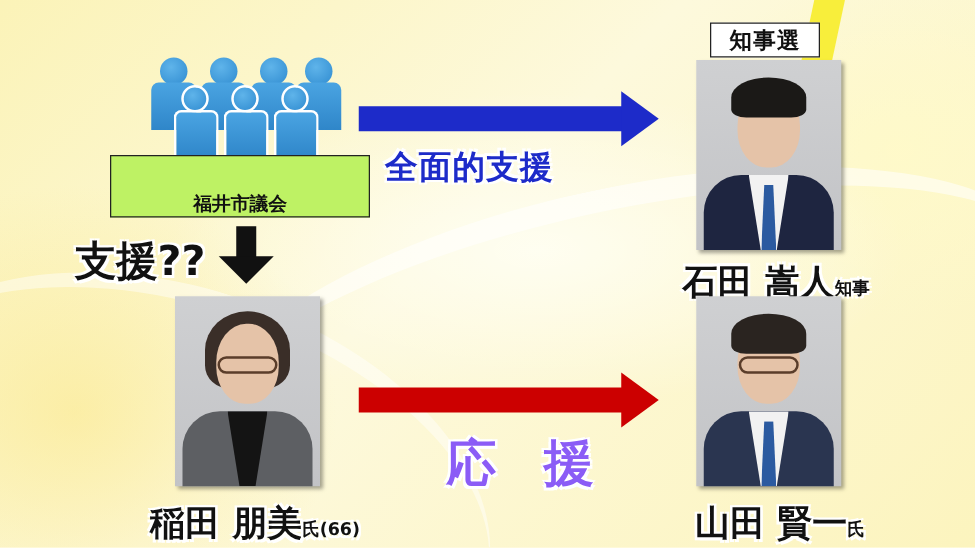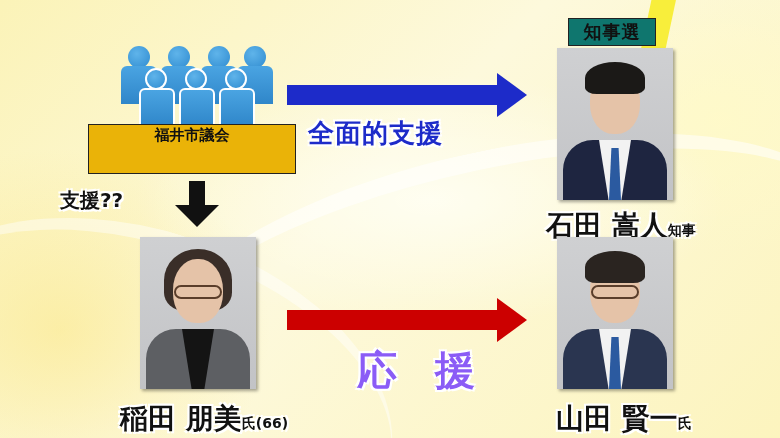--- a/index.html
+++ b/index.html
@@ -42,22 +42,22 @@
     .person .body {
       position: absolute; top: 20px; width: 36px; height: 38px;
       background: linear-gradient(180deg, #4aa4e2, #2f86c9);
       border-radius: 6px 6px 0 0;
     }
     .person.front .head { border: 2px solid #fff; }
     .person.front .body { border: 2px solid #fff; border-bottom: none; }
 
     .council-box {
       position: absolute; left: 88px; top: 124px; width: 208px; height: 50px;
-      background: #eab308; border: 1.5px solid #222;
-      display: flex; flex-direction: column; align-items: center; justify-content: space-between;
+      background: #bef264; border: 1.5px solid #222;
+      display: flex; flex-direction: column; align-items: center; justify-content: flex-end;
       font-size: 15px; line-height: 20px; color: #111; font-weight: bold;
     }
 
     .arrow-h { position: absolute; }
     .arrow-h .shaft { position: absolute; left: 0; }
     .arrow-h .head {
       position: absolute; width: 0; height: 0;
       border-top: 22px solid transparent; border-bottom: 22px solid transparent;
     }
     .arrow-blue { left: 287px; top: 73px; width: 240px; height: 44px; }
@@ -75,34 +75,34 @@
       text-align: right;
     }
     .label-cheer {
       position: absolute; left: 357px; top: 343px;
       font-size: 40px; font-weight: bold; color: #8b5cf6;
       text-shadow: 2px 2px 0 #fff, -2px -2px 0 #fff, 2px -2px 0 #fff, -2px 2px 0 #fff;
       letter-spacing: 12px;
     }
     .label-support-q {
       position: absolute; left: 60px; top: 187px;
-      font-size: 20px; font-weight: bold; color: #111;
+      font-size: 33px; font-weight: bold; color: #111;
       text-shadow: 2px 2px 0 #fff, -2px -2px 0 #fff, 2px -2px 0 #fff, -2px 2px 0 #fff;
     }
     .arrow-down { position: absolute; left: 175px; top: 181px; width: 44px; height: 50px; }
     .arrow-down .shaft { position: absolute; left: 14px; top: 0; width: 16px; height: 26px; background: #111; }
     .arrow-down .head {
       position: absolute; left: 0; top: 24px; width: 0; height: 0;
       border-left: 22px solid transparent; border-right: 22px solid transparent;
       border-top: 22px solid #111;
     }
 
     .election-tag {
       position: absolute; left: 568px; top: 18px; width: 88px; height: 28px;
-      background: #0f766e; border: 1.5px solid #222;
+      background: #ffffff; border: 1.5px solid #222;
       font-size: 18px; font-weight: bold; color: #111;
       display: flex; align-items: center; justify-content: center; letter-spacing: 1px;
     }
 
     .photo {
       position: absolute; width: 116px; height: 152px;
       background: linear-gradient(180deg, #cfd0d2, #c2c3c6);
       box-shadow: 2px 2px 3px rgba(0,0,0,0.35);
       overflow: hidden;
     }

